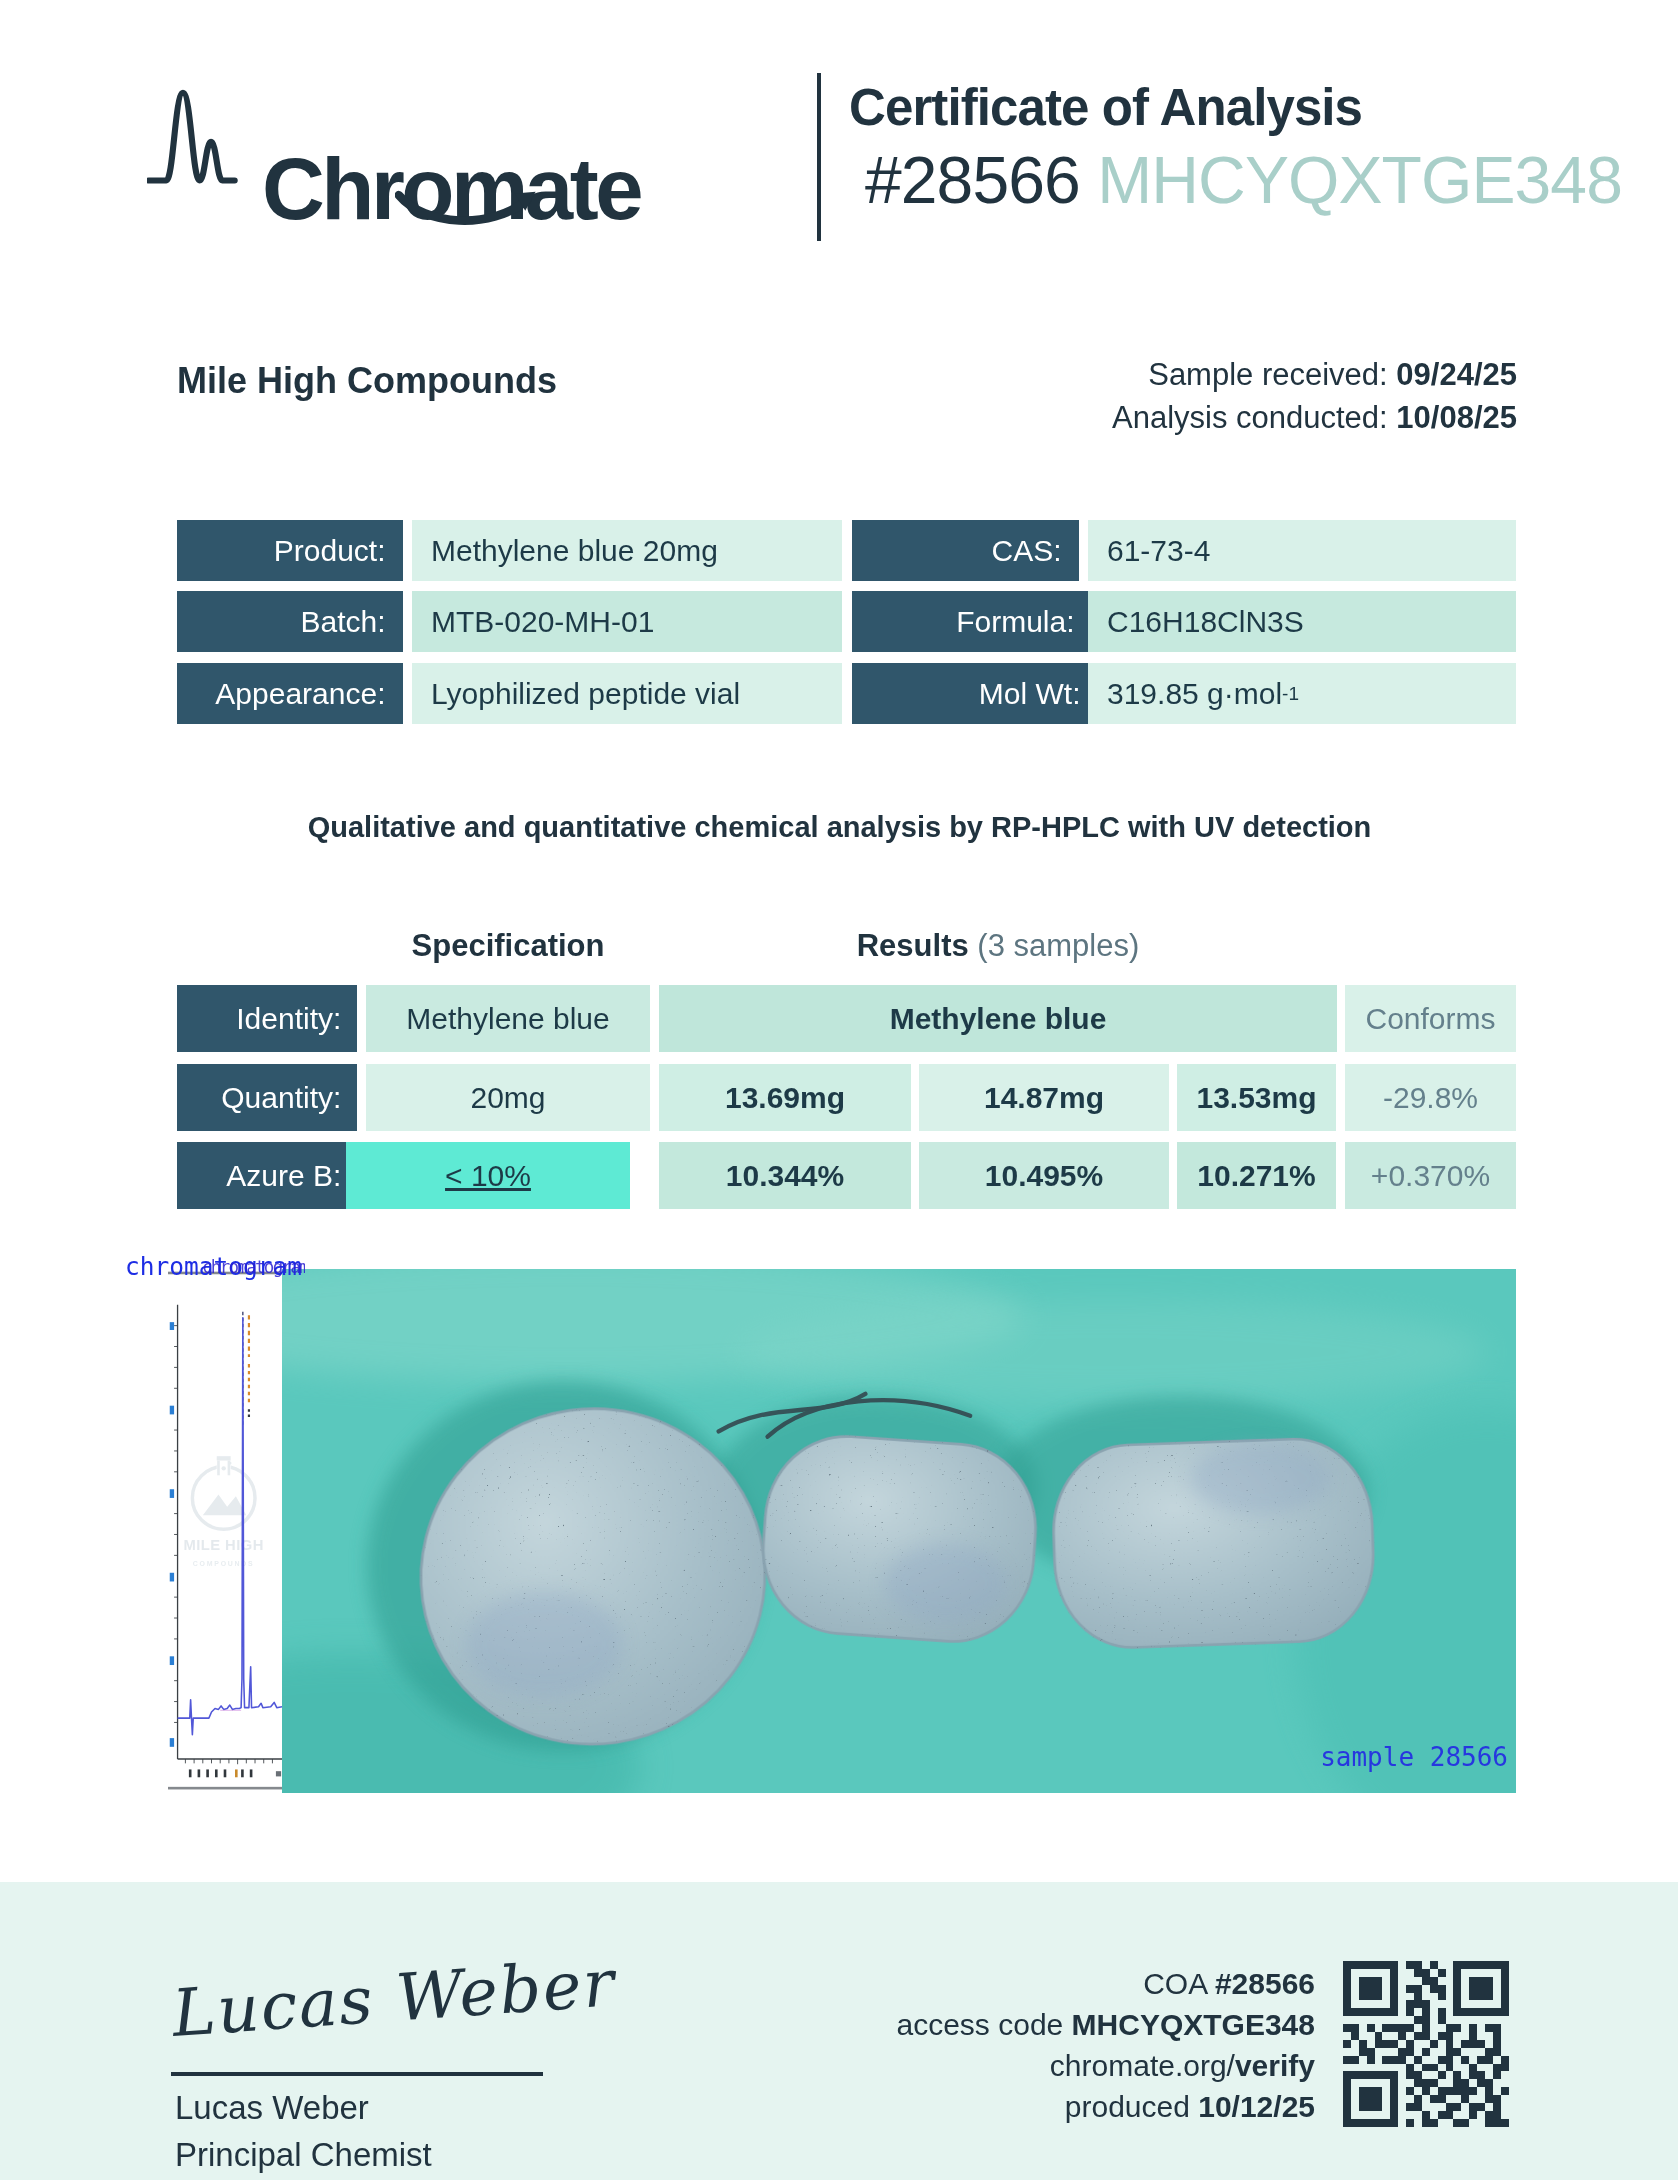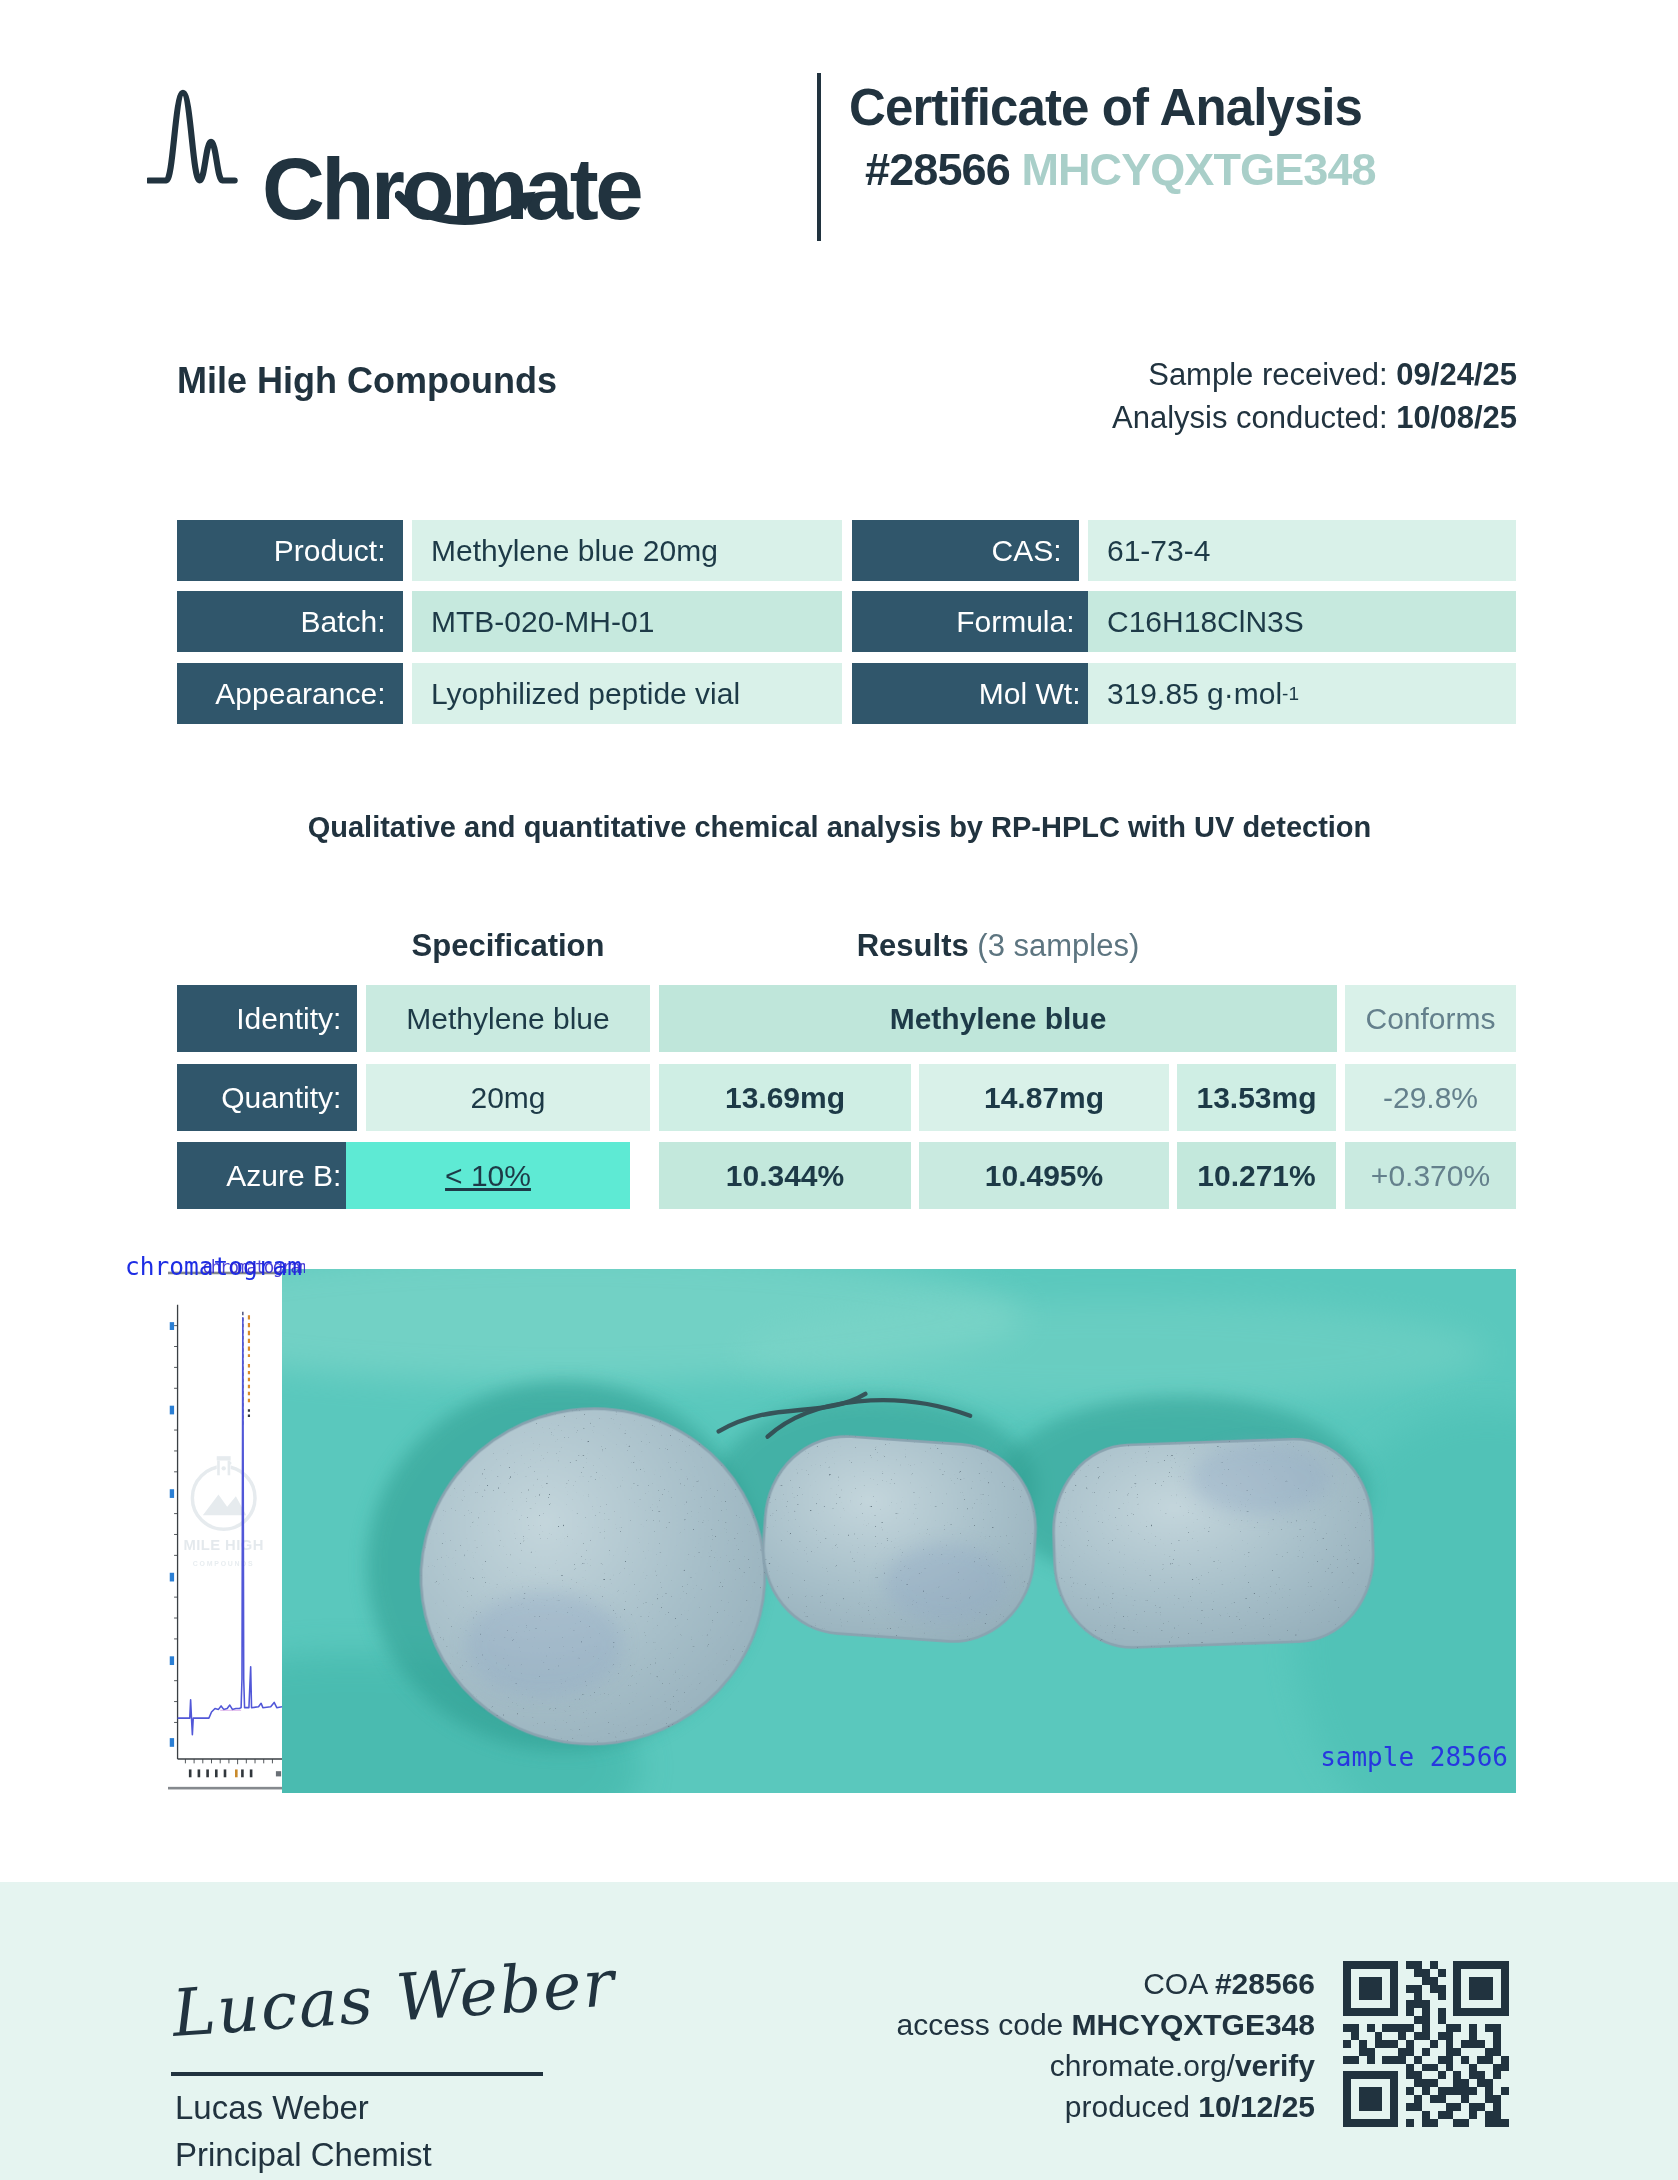--- a/index.html
+++ b/index.html
@@ -4,21 +4,21 @@
 <style>
   html,body{margin:0;padding:0;background:#ffffff;}
   body{width:1679px;height:2180px;position:relative;font-family:"Liberation Sans",sans-serif;color:#1d3a47;overflow:hidden;}
   .abs{position:absolute;}
   
   .logo-peak{left:147px;top:77px;width:114px;height:114px;}
   .logo-word{left:262px;top:101px;font-size:87px;font-weight:700;letter-spacing:-3.5px;color:#21333f;line-height:1;margin-top:44px;}
   .logo-smile{left:395px;top:190px;width:148px;height:45px;}
   .hdr-divider{left:817px;top:73px;width:4.4px;height:168px;background:#21333f;}
   .hdr-title{left:849px;top:82px;font-size:51px;font-weight:700;letter-spacing:-0.9px;color:#21333f;line-height:1;}
-  .hdr-sub{left:865px;top:147px;font-size:45px;font-weight:700;letter-spacing:-0.9px;line-height:1;color:#21333f;}
+  .hdr-sub{left:865px;top:147px;font-size:66px;font-weight:400;letter-spacing:-0.9px;line-height:1;color:#21333f;}
   .hdr-sub .code{color:#a9cfc9;}
   
   .client-name{left:177px;top:360px;font-size:36px;font-weight:700;color:#21333f;}
   .dates{right:162px;top:353px;text-align:right;font-size:31px;line-height:43px;color:#21333f;}
   .dates b{font-weight:700;}
   
   .cell{position:absolute;height:61px;display:flex;align-items:center;font-size:30px;}
   .cell.lab{background:#30566b;color:#ffffff;justify-content:flex-end;padding-right:17.5px;box-sizing:border-box;}
   .cell.val{color:#1d3a47;padding-left:19px;box-sizing:border-box;}
   .mint-a{background:#d9f1e9;}

